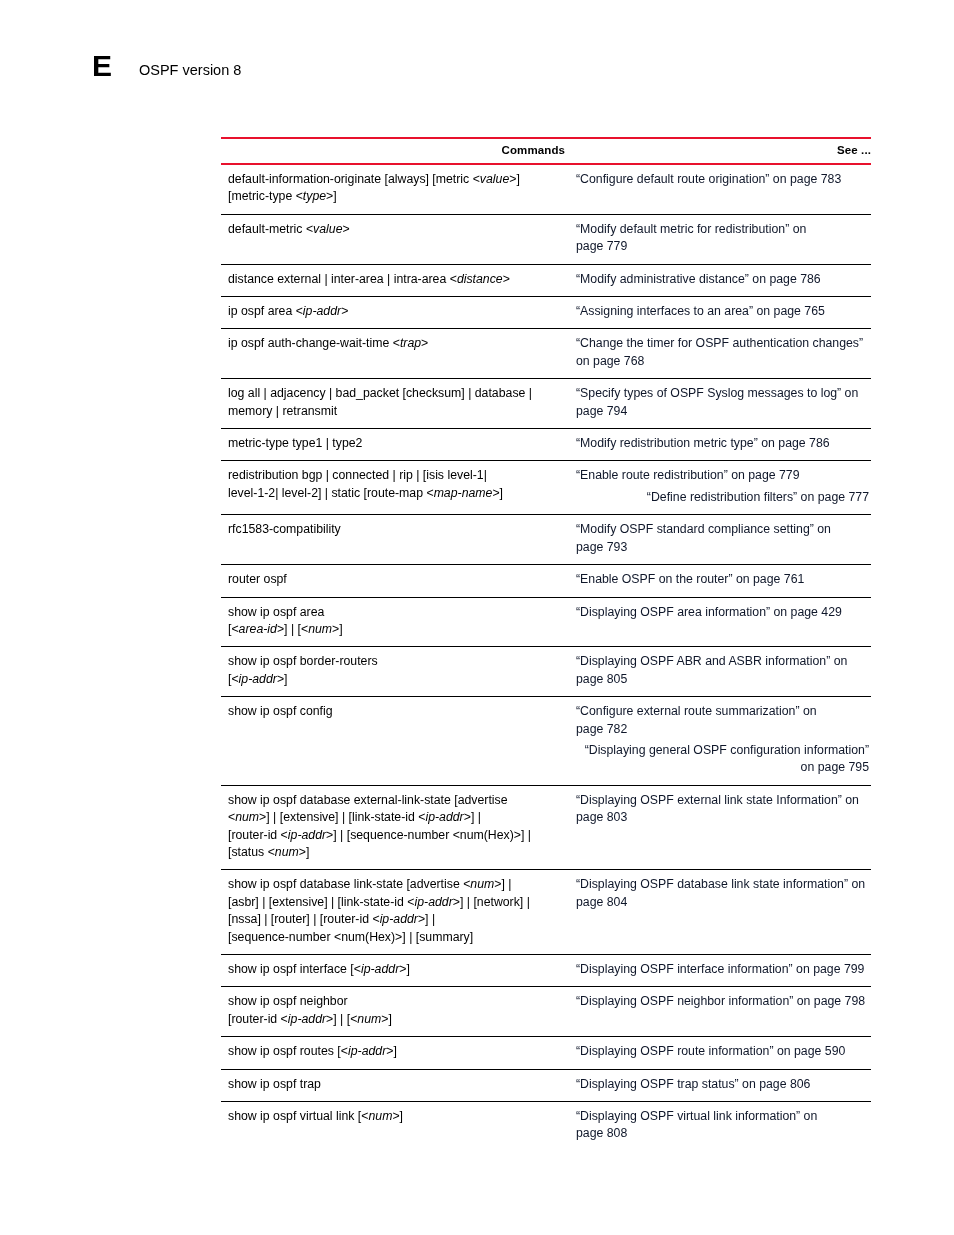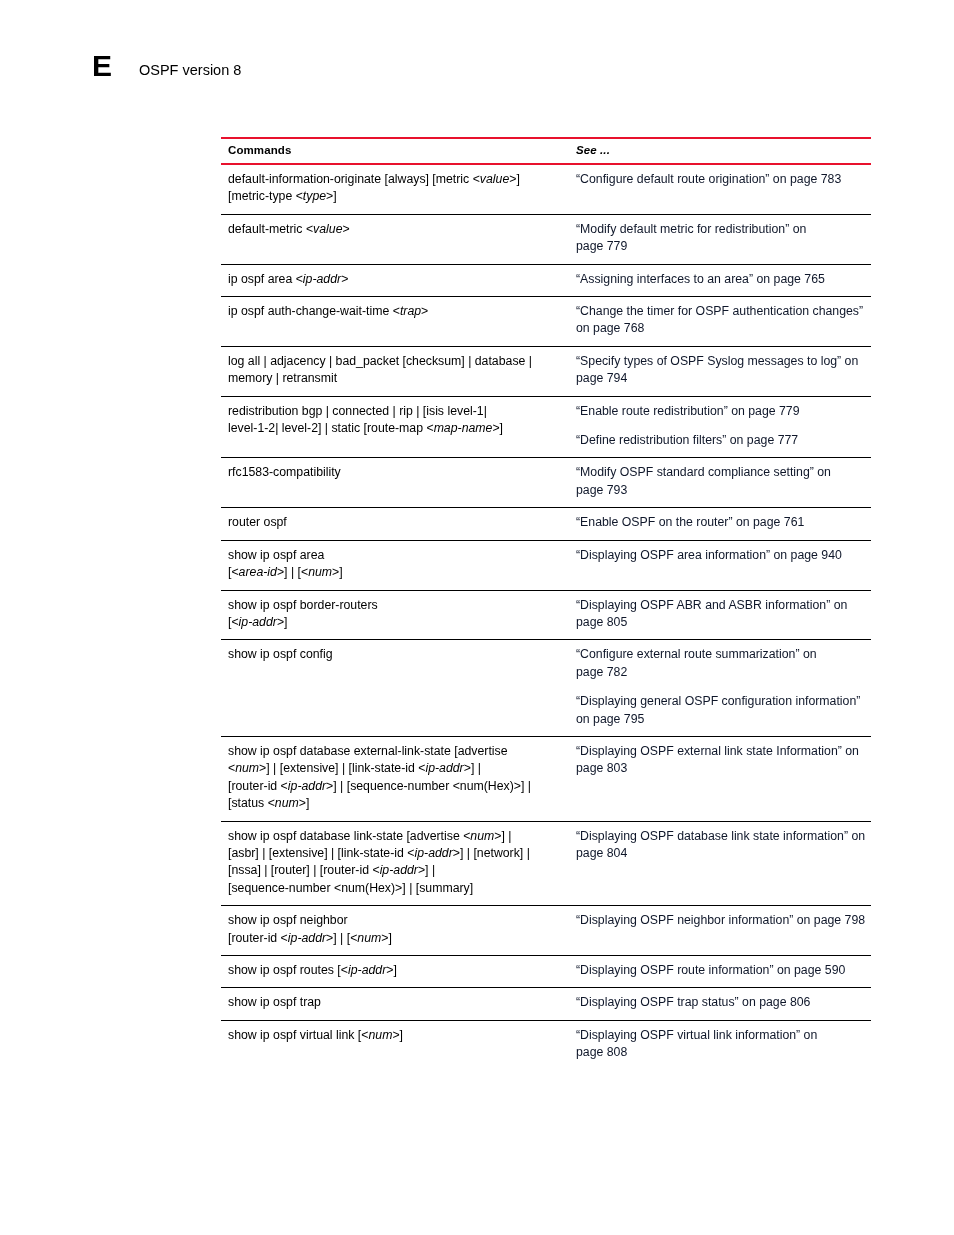--- a/index.html
+++ b/index.html
@@ -49,30 +49,30 @@
     left: 221px;
     top: 137px;
     width: 650px;
     border-collapse: collapse;
     table-layout: fixed;
   }
   .cmd-table col.c-cmd { width: 344px; }
   .cmd-table col.c-see { width: 306px; }
 
   .cmd-table thead th {
-    text-align: left;
+    text-align: right;
     vertical-align: top;
     font-size: 11.5px;
     font-weight: bold;
     padding: 5px 0 7px 7px;
     border-top: 2px solid #e8112d;
     border-bottom: 2.5px solid #e8112d;
     letter-spacing: 0.1px;
   }
-  .cmd-table thead th.see-col { padding-left: 11px; font-style: italic; }
+  .cmd-table thead th.see-col { padding-left: 11px; }
 
   .cmd-table tbody td {
     vertical-align: top;
     font-size: 12.3px;
     line-height: 17.4px;
     padding: 6px 8px 8px 7px;
     border-bottom: 1.2px solid #000000;
   }
   .cmd-table tbody td.see-col {
     padding-left: 11px;
@@ -81,21 +81,21 @@
   .cmd-table tbody tr:last-child td {
     border-bottom: none;
   }
 
   .cmd-text { display: block; white-space: pre-wrap; }
   .link {
     color: #0f172a;
     display: block;
     white-space: pre-wrap;
   }
-  .link + .link { margin-top: 12px; }
+  .link + .link { margin-top: 4px; text-align: right; }
 
   
   i { }
 </style>
 </head>
 <body>
 
 <div class="page-header">
   <div class="chapter-letter">E</div>
   <div class="header-title">OSPF version 8</div>
@@ -126,20 +126,28 @@
         <td class="cmd-col">
           <span class="cmd-text">default-metric &lt;<i>value</i>&gt;</span>
         </td>
         <td class="see-col">
           <a class="link">“Modify default metric for redistribution” on
 page 779</a>
         </td>
       </tr>
       <tr>
         <td class="cmd-col">
+          <span class="cmd-text">distance external | inter-area | intra-area &lt;<i>distance</i>&gt;</span>
+        </td>
+        <td class="see-col">
+          <a class="link">“Modify administrative distance” on page 786</a>
+        </td>
+      </tr>
+      <tr>
+        <td class="cmd-col">
           <span class="cmd-text">ip ospf area &lt;<i>ip-addr</i>&gt;</span>
         </td>
         <td class="see-col">
           <a class="link">“Assigning interfaces to an area” on page 765</a>
         </td>
       </tr>
       <tr>
         <td class="cmd-col">
           <span class="cmd-text">ip ospf auth-change-wait-time &lt;<i>trap</i>&gt;</span>
         </td>
@@ -153,20 +161,28 @@
           <span class="cmd-text">log all | adjacency | bad_packet [checksum] | database |
 memory | retransmit</span>
         </td>
         <td class="see-col">
           <a class="link">“Specify types of OSPF Syslog messages to log” on
 page 794</a>
         </td>
       </tr>
       <tr>
         <td class="cmd-col">
+          <span class="cmd-text">metric-type type1 | type2</span>
+        </td>
+        <td class="see-col">
+          <a class="link">“Modify redistribution metric type” on page 786</a>
+        </td>
+      </tr>
+      <tr>
+        <td class="cmd-col">
           <span class="cmd-text">redistribution bgp | connected | rip | [isis level-1|
 level-1-2| level-2] | static [route-map &lt;<i>map-name</i>&gt;]</span>
         </td>
         <td class="see-col">
           <a class="link">“Enable route redistribution” on page 779</a>
           <a class="link">“Define redistribution filters” on page 777</a>
         </td>
       </tr>
       <tr>
         <td class="cmd-col">
@@ -184,21 +200,21 @@
         <td class="see-col">
           <a class="link">“Enable OSPF on the router” on page 761</a>
         </td>
       </tr>
       <tr>
         <td class="cmd-col">
           <span class="cmd-text">show ip ospf area
 [&lt;<i>area-id</i>&gt;] | [&lt;<i>num</i>&gt;]</span>
         </td>
         <td class="see-col">
-          <a class="link">“Displaying OSPF area information” on page 940</a>
+          <a class="link">“Displaying OSPF area information” on page 429</a>
         </td>
       </tr>
       <tr>
         <td class="cmd-col">
           <span class="cmd-text">show ip ospf border-routers
 [&lt;<i>ip-addr</i>&gt;]</span>
         </td>
         <td class="see-col">
           <a class="link">“Displaying OSPF ABR and ASBR information” on
 page 805</a>
@@ -234,20 +250,28 @@
 [nssa] | [router] | [router-id &lt;<i>ip-addr</i>&gt;] |
 [sequence-number &lt;num(Hex)&gt;] | [summary]</span>
         </td>
         <td class="see-col">
           <a class="link">“Displaying OSPF database link state information” on
 page 804</a>
         </td>
       </tr>
       <tr>
         <td class="cmd-col">
+          <span class="cmd-text">show ip ospf interface [&lt;<i>ip-addr</i>&gt;]</span>
+        </td>
+        <td class="see-col">
+          <a class="link">“Displaying OSPF interface information” on page 799</a>
+        </td>
+      </tr>
+      <tr>
+        <td class="cmd-col">
           <span class="cmd-text">show ip ospf neighbor
 [router-id &lt;<i>ip-addr</i>&gt;] | [&lt;<i>num</i>&gt;]</span>
         </td>
         <td class="see-col">
           <a class="link">“Displaying OSPF neighbor information” on page 798</a>
         </td>
       </tr>
       <tr>
         <td class="cmd-col">
           <span class="cmd-text">show ip ospf routes [&lt;<i>ip-addr</i>&gt;]</span>

